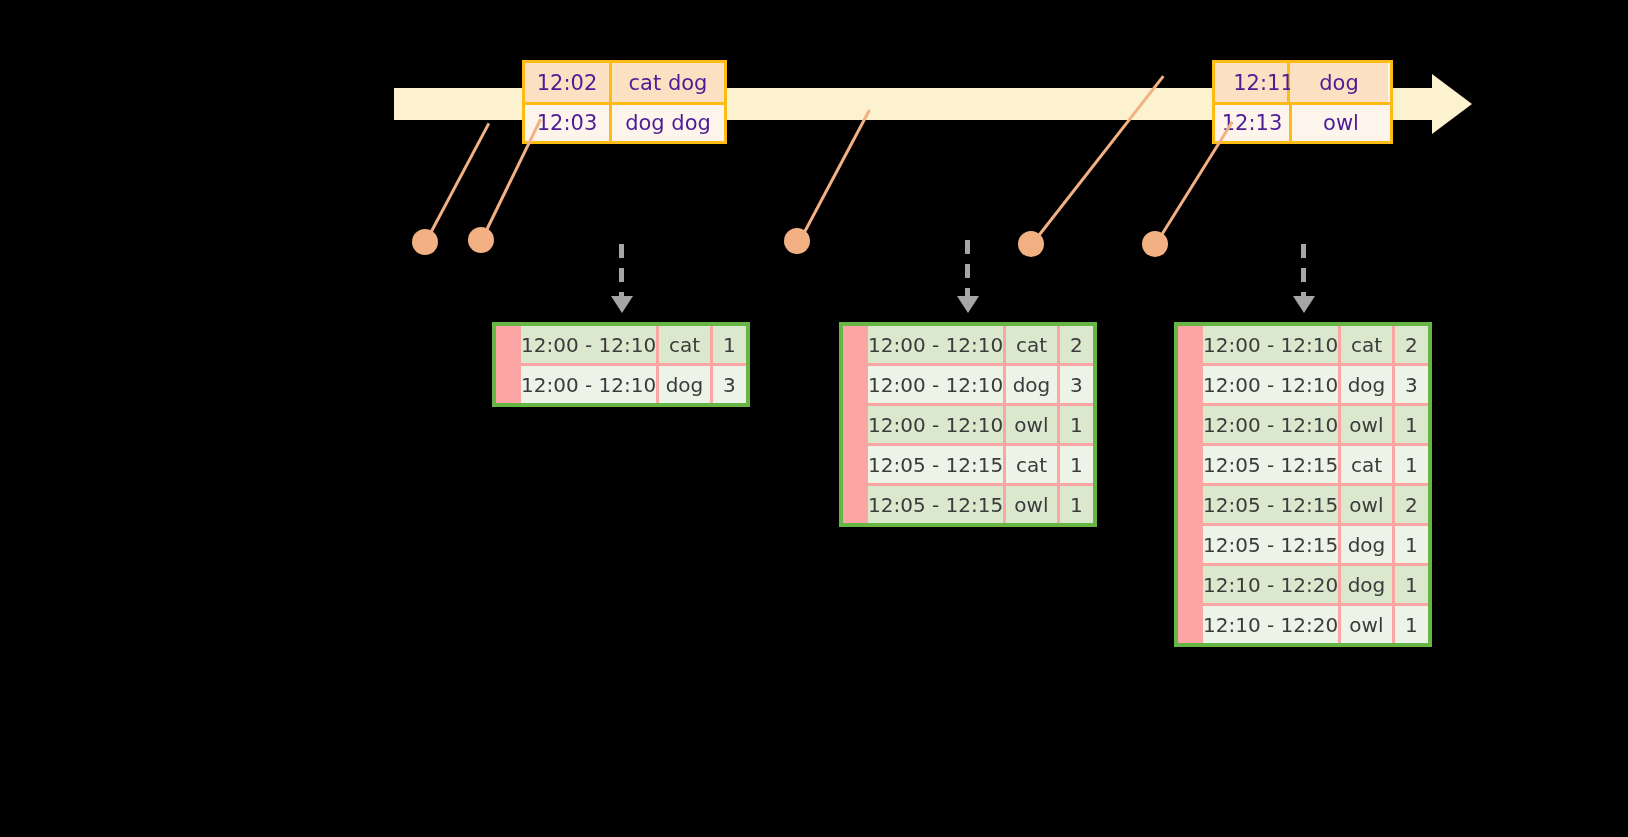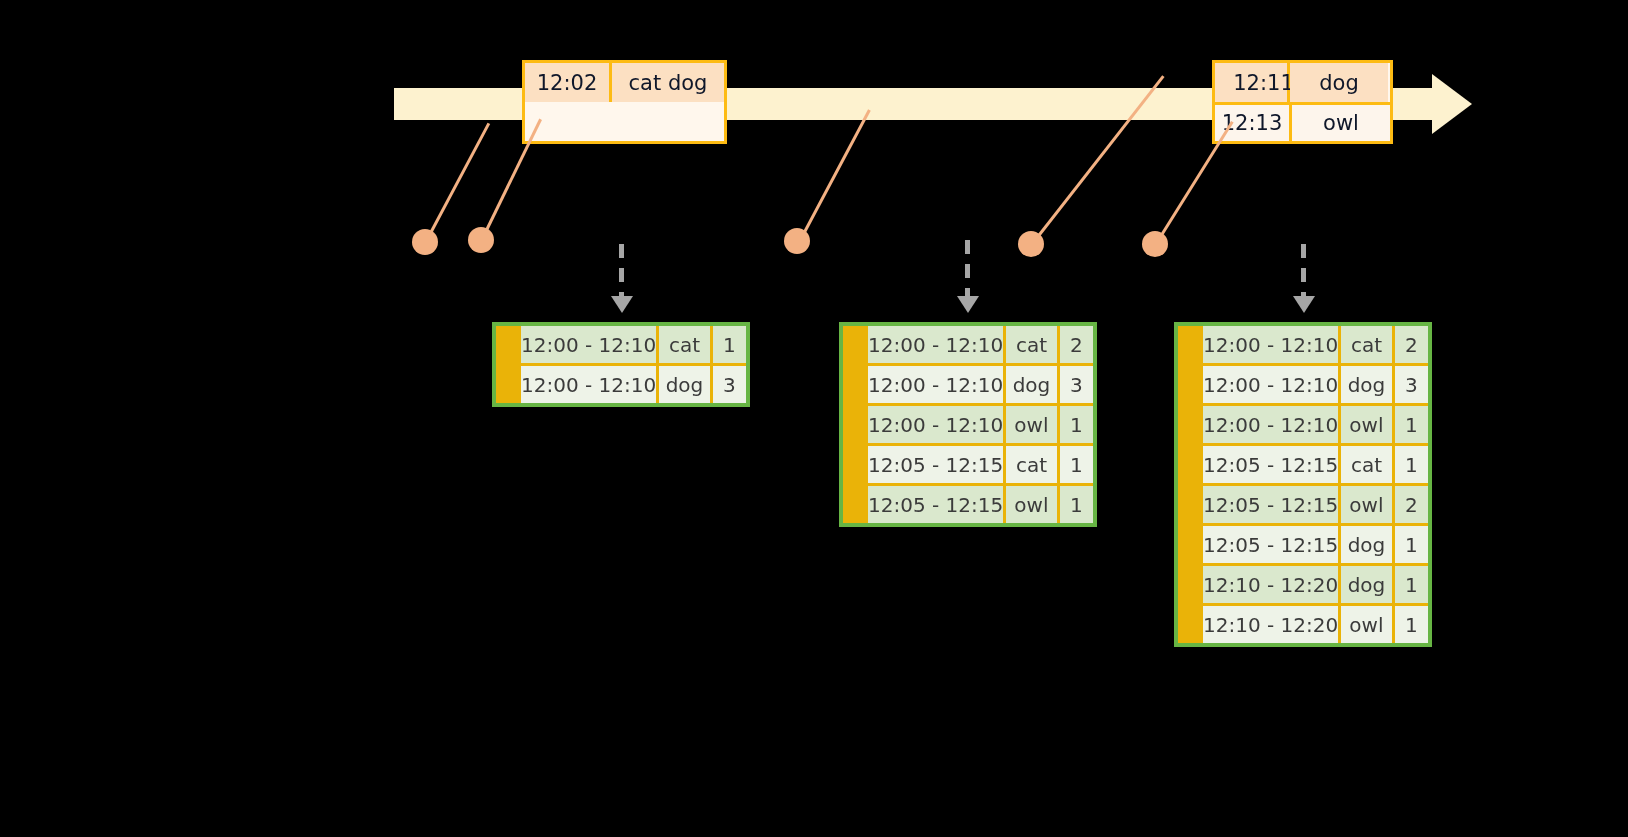--- a/index.html
+++ b/index.html
@@ -35,21 +35,21 @@
   .evt-row{
     display:flex;
     height:39px;
     box-sizing:border-box;
   }
   .evt-row + .evt-row{border-top:3px solid #fdbb13;}
   .evt-row.shade .evt-cell{background:#fce0c2;}
   .evt-cell{
     display:flex;align-items:center;justify-content:center;
     font-size:21px;
-    color:#0f172a;
+    color:#4c1d95;
     background:#fdf5ec;
     box-sizing:border-box;
     white-space:nowrap;
   }
   .evt-cell.time{border-right:3px solid #fdbb13;}
 
   
   .dot{
     position:absolute;
     width:26px;height:26px;border-radius:50%;
@@ -74,21 +74,21 @@
     border-left:11px solid transparent;
     border-right:11px solid transparent;
     border-top:17px solid #a6a6a6;
   }
 
   
   .g-table{
     position:absolute;
     border:4px solid #67b544;
     box-sizing:border-box;
-    background:#eab308;
+    background:#fca5a5;
     padding-left:25px;
   }
   .g-row{
     display:flex;
     height:37px;
     box-sizing:border-box;
   }
   .g-row + .g-row{margin-top:3px;}
   .g-cell{
     display:flex;align-items:center;justify-content:center;
@@ -107,20 +107,24 @@
 <div id="stage">
 
   <div class="tl-bar" style="left:394px;top:88px;width:1038px;"></div>
   <div class="tl-arrowhead" style="left:1432px;top:74px;"></div>
 
   <div class="evt-box" style="left:522px;top:60px;width:205px;height:84px;">
     <div class="evt-row shade">
       <div class="evt-cell time" style="width:87px;">12:02</div>
       <div class="evt-cell" style="width:112px;">cat dog</div>
     </div>
+    <div class="evt-row">
+      <div class="evt-cell time" style="width:87px;">12:03</div>
+      <div class="evt-cell" style="width:112px;">dog dog</div>
+    </div>
   </div>
 
 
   <div class="evt-box" style="left:1212px;top:60px;width:181px;height:84px;">
     <div class="evt-row shade">
       <div class="evt-cell time" style="width:75px;padding-left:25px;">12:11</div>
       <div class="evt-cell" style="width:98px;">dog</div>
     </div>
     <div class="evt-row">
       <div class="evt-cell time" style="width:77px;">12:13</div>

